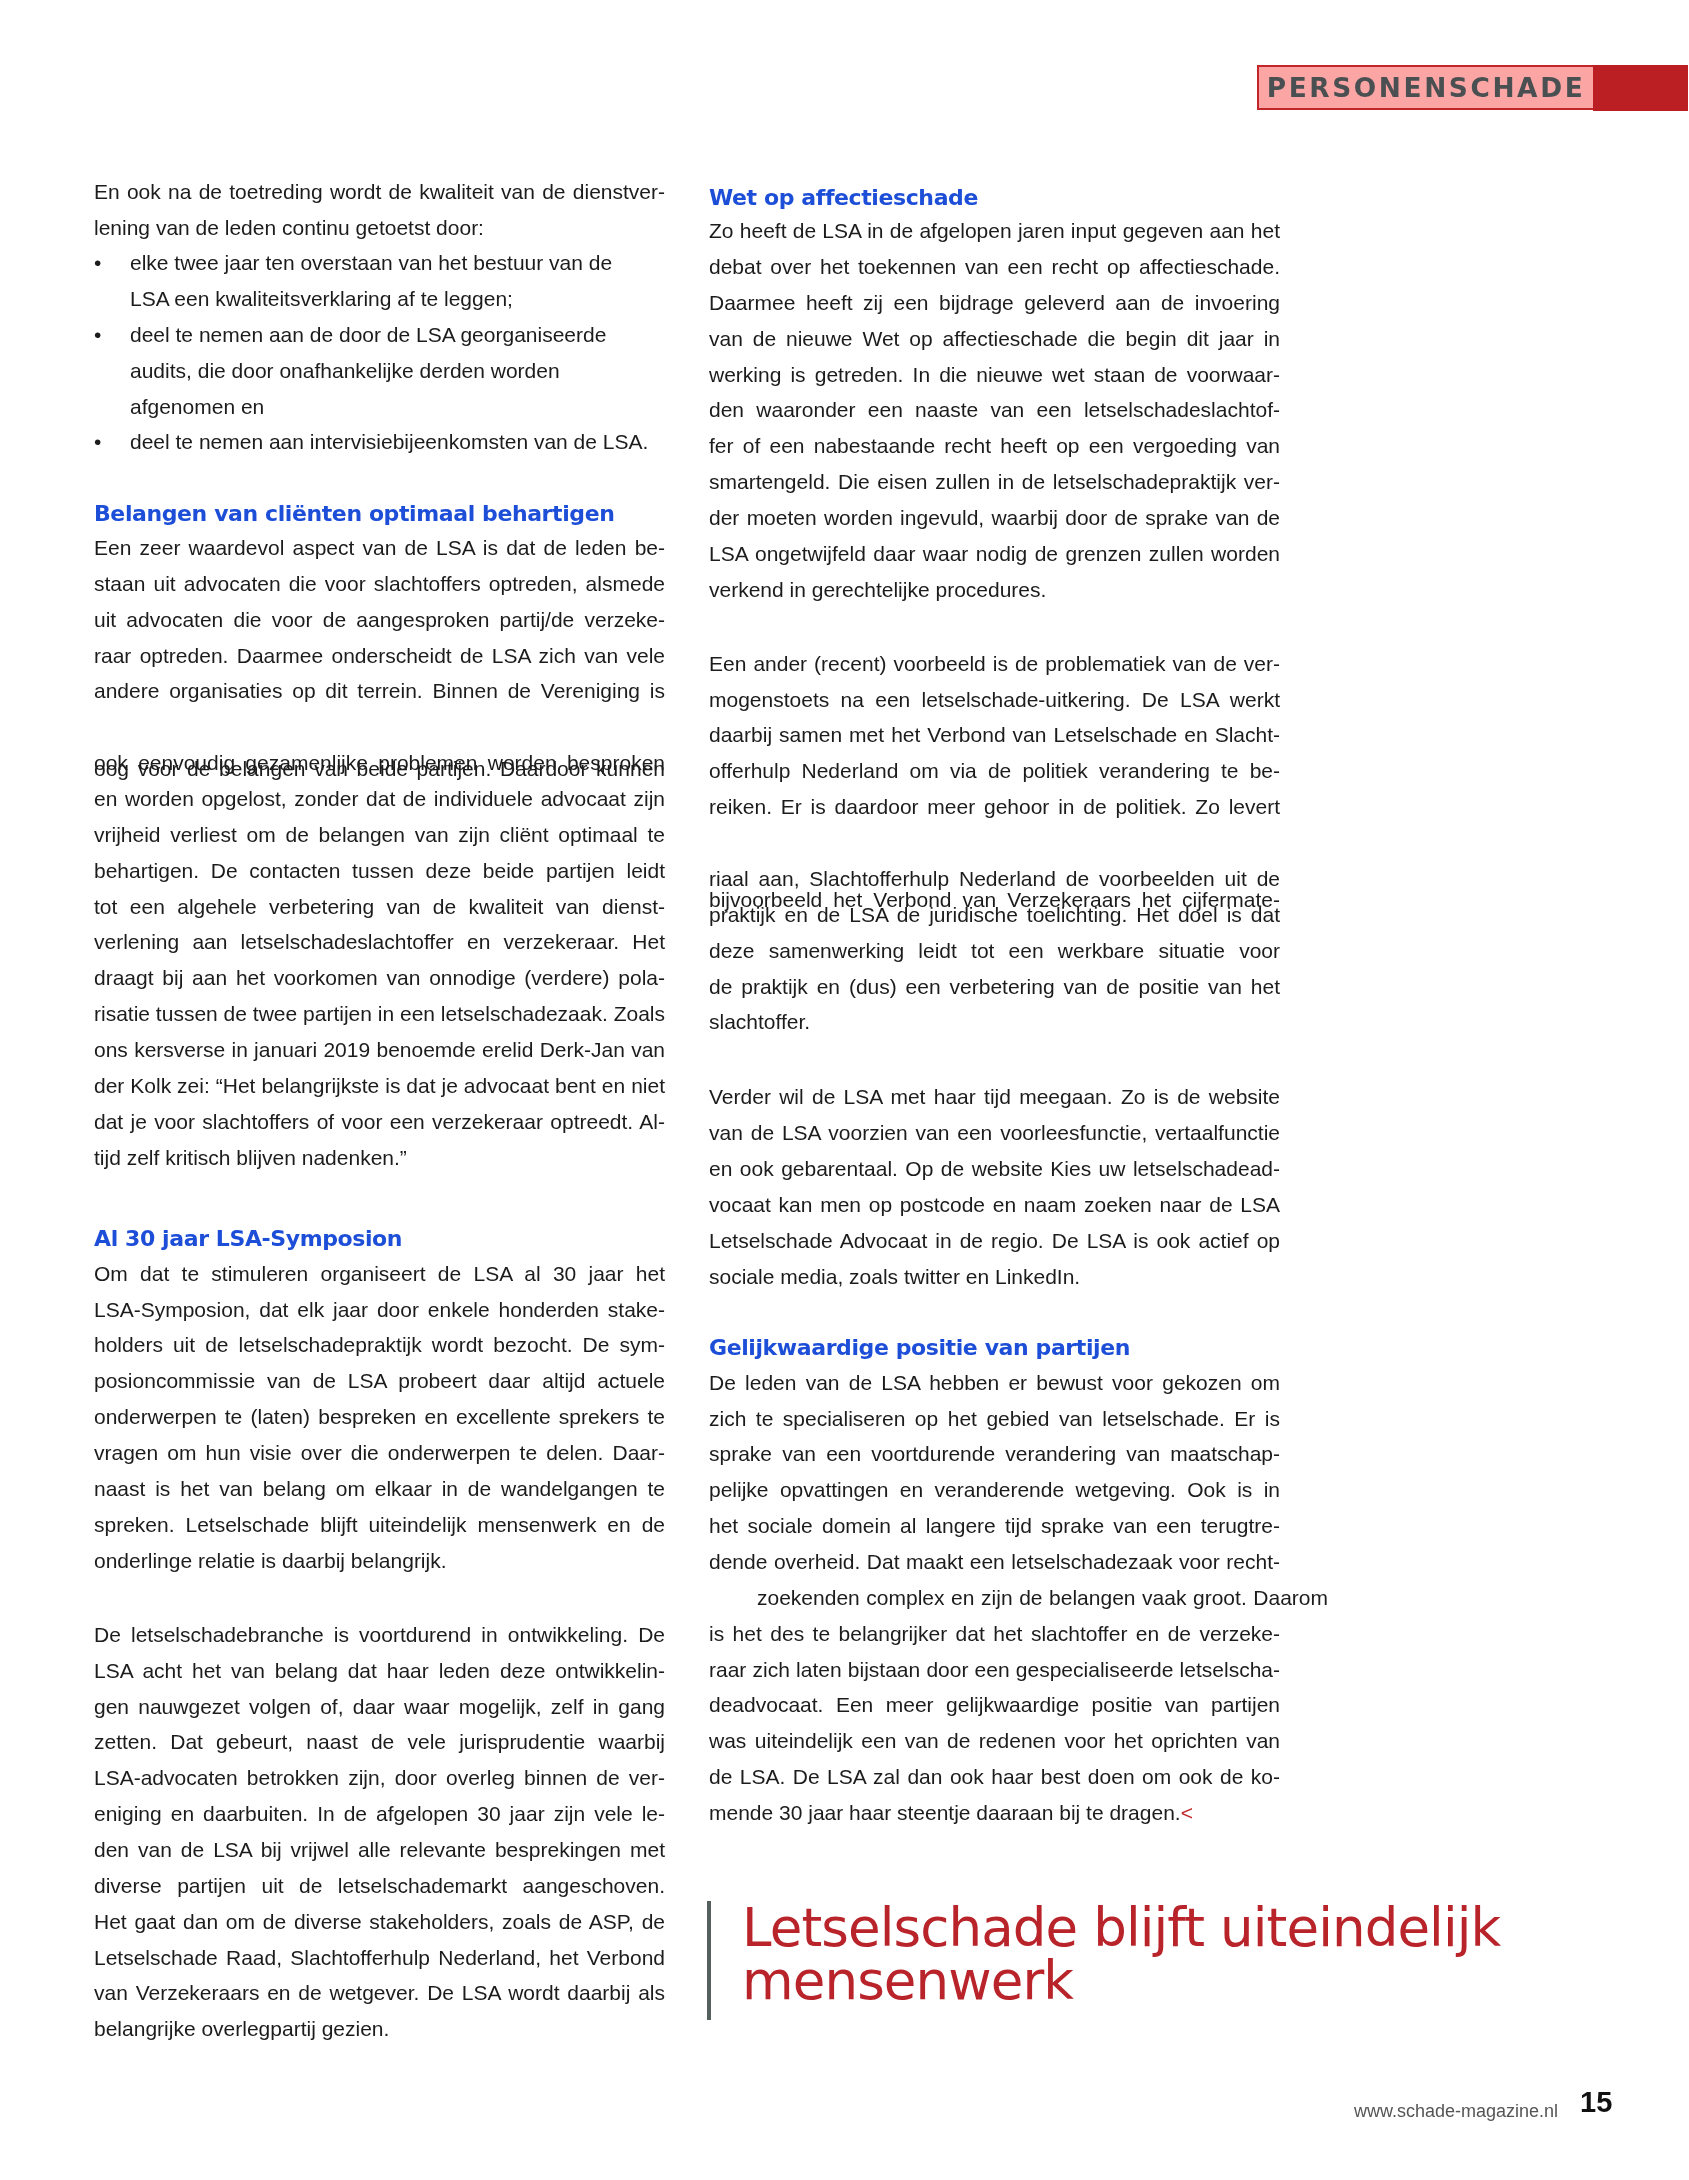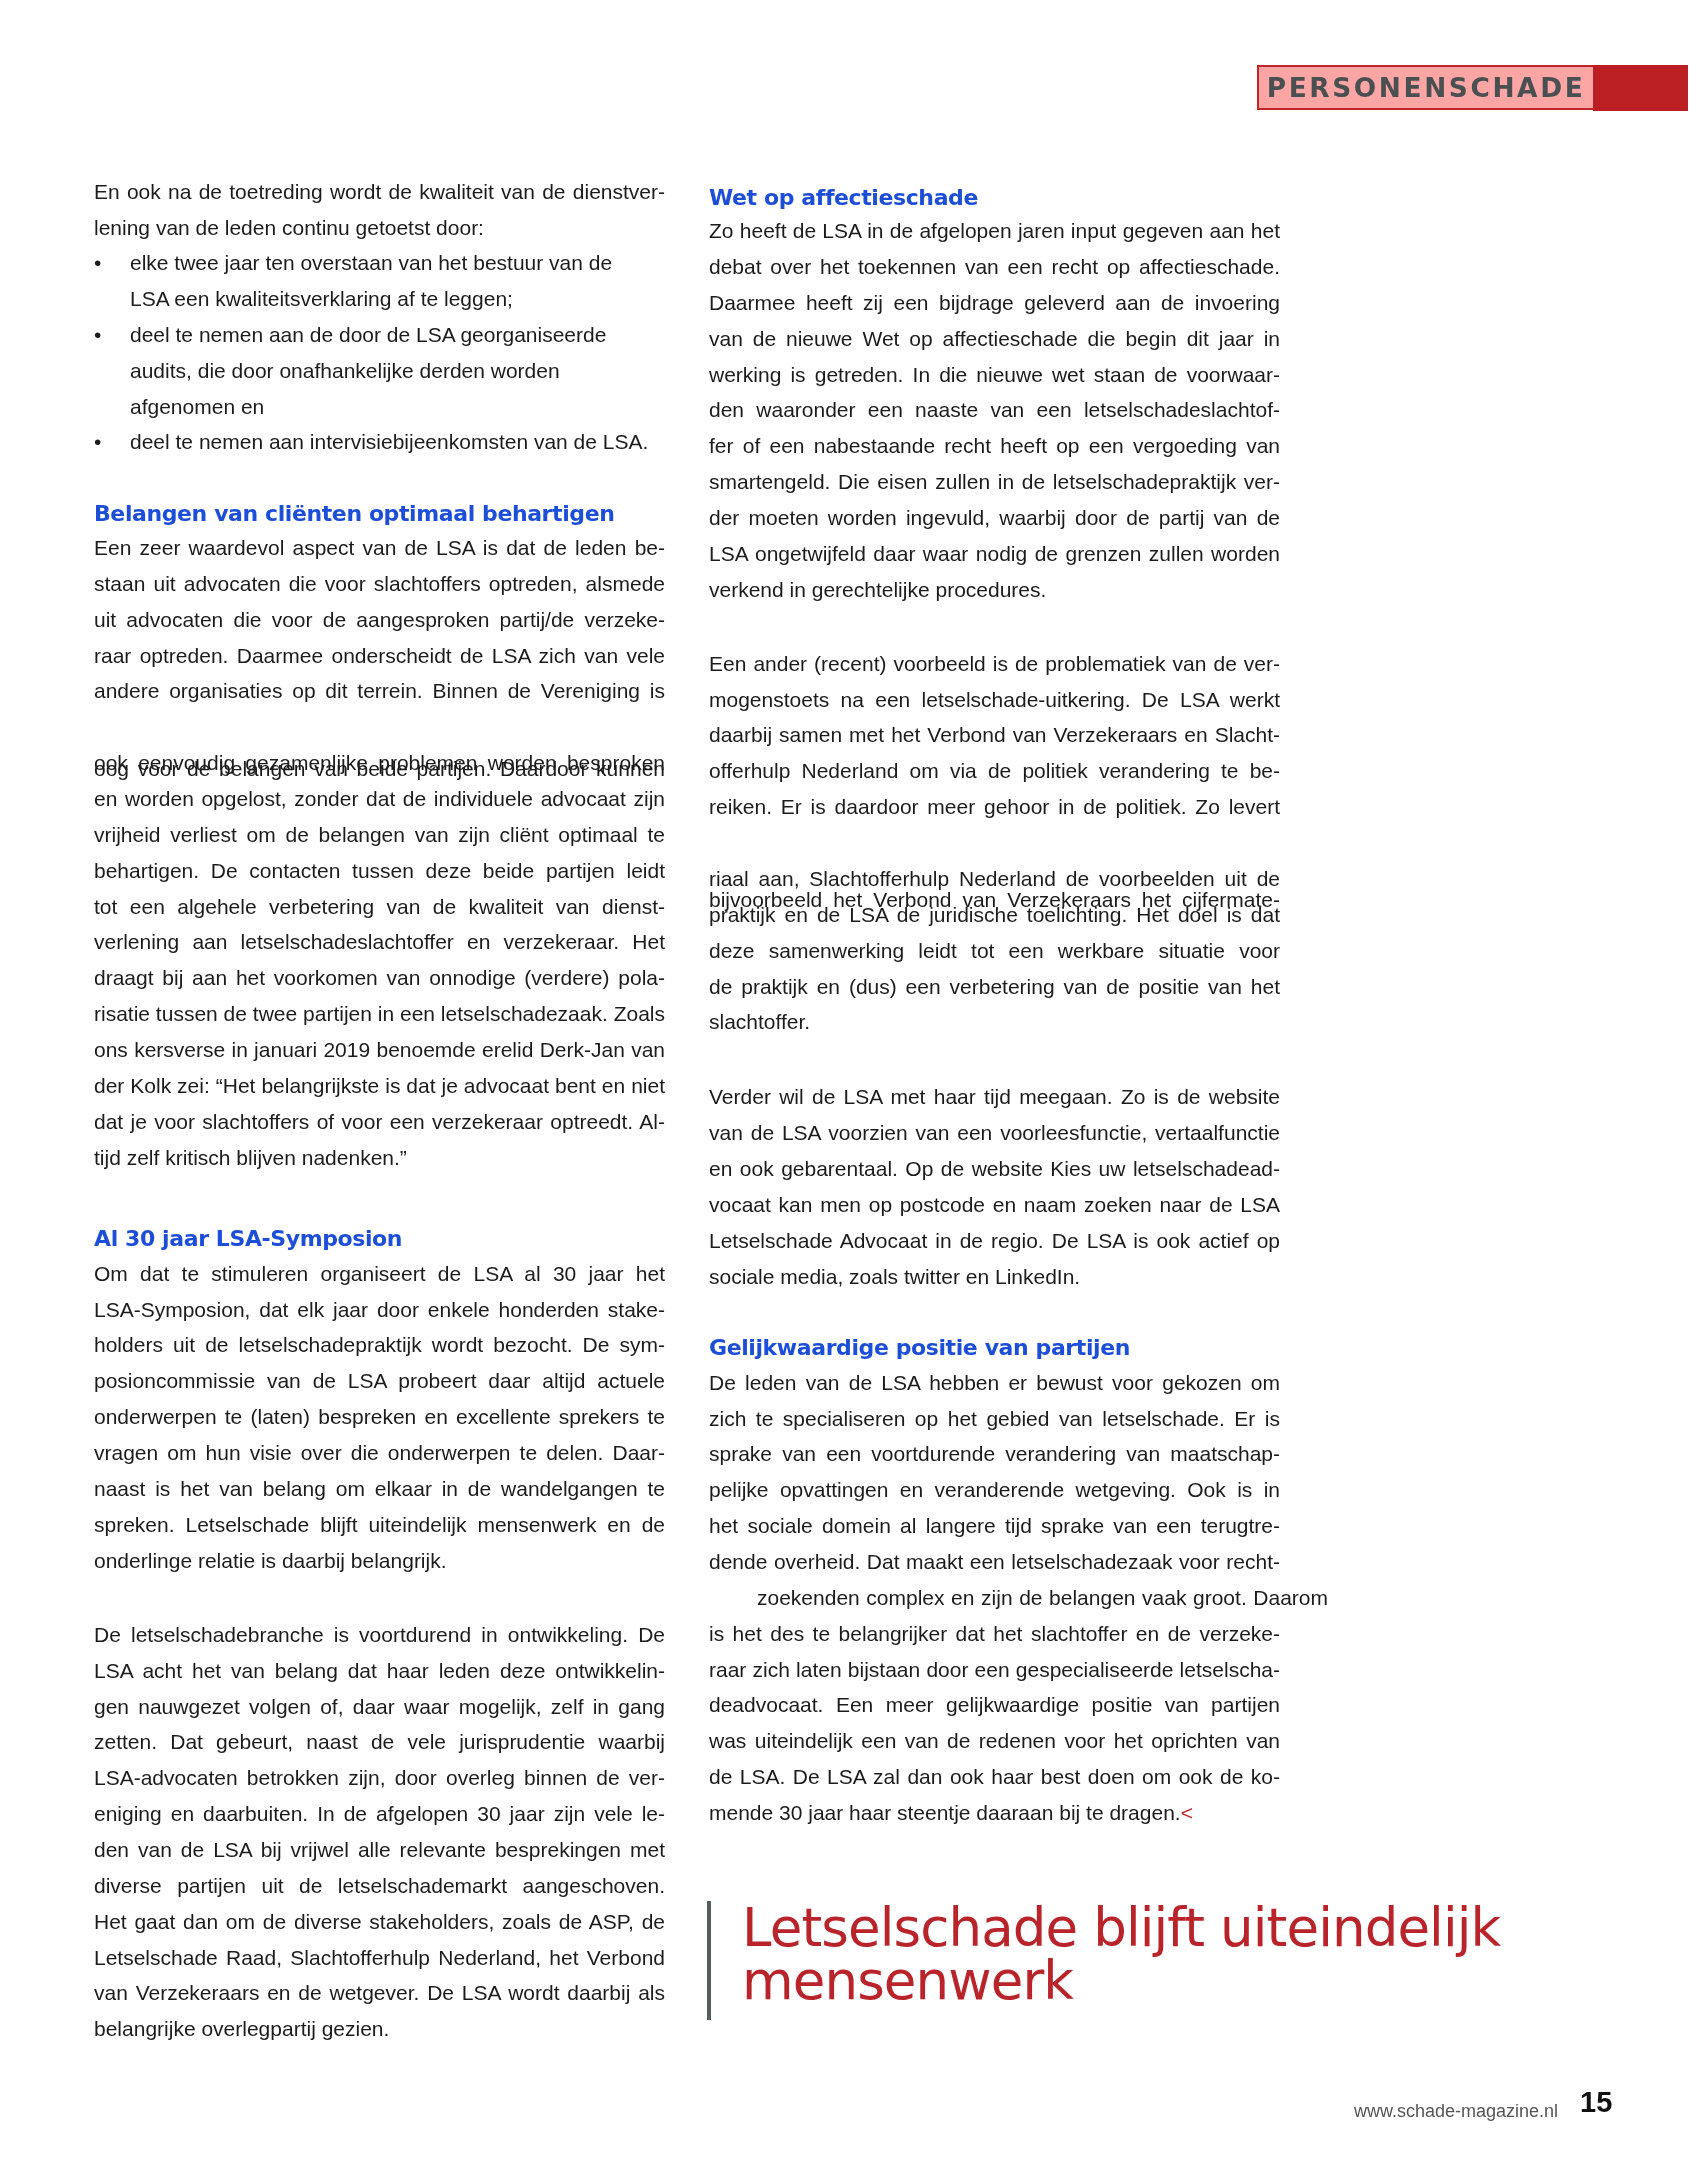--- a/index.html
+++ b/index.html
@@ -110,28 +110,28 @@
   <div class="heading" style="top:181px">Wet op affectieschade</div>
   <div id="s3">
       <div class="line j" style="top: 218px;"><span>Zo heeft de LSA in de afgelopen jaren input gegeven aan het</span></div>
       <div class="line j" style="top: 254px;"><span>debat over het toekennen van een recht op affectieschade.</span></div>
       <div class="line j" style="top: 290px;"><span>Daarmee heeft zij een bijdrage geleverd aan de invoering</span></div>
       <div class="line j" style="top: 326px;"><span>van de nieuwe Wet op affectieschade die begin dit jaar in</span></div>
       <div class="line j" style="top: 362px;"><span>werking is getreden. In die nieuwe wet staan de voorwaar-</span></div>
       <div class="line j" style="top: 397px;"><span>den waaronder een naaste van een letselschadeslachtof-</span></div>
       <div class="line j" style="top: 433px;"><span>fer of een nabestaande recht heeft op een vergoeding van</span></div>
       <div class="line j" style="top: 469px;"><span>smartengeld. Die eisen zullen in de letselschadepraktijk ver-</span></div>
-      <div class="line j" style="top: 505px;"><span>der moeten worden ingevuld, waarbij door de partij van de</span></div>
+      <div class="line j" style="top: 505px;"><span>der moeten worden ingevuld, waarbij door de sprake van de</span></div>
       <div class="line j" style="top: 541px;"><span>LSA ongetwijfeld daar waar nodig de grenzen zullen worden</span></div>
       <div class="line" style="top: 577px;"><span>verkend in gerechtelijke procedures.</span></div>
     </div>
   <div id="s3b">
       <div class="line j" style="top: 651px;"><span>Een ander (recent) voorbeeld is de problematiek van de ver-</span></div>
       <div class="line j" style="top: 687px;"><span>mogenstoets na een letselschade-uitkering. De LSA werkt</span></div>
-      <div class="line j" style="top: 722px;"><span>daarbij samen met het Verbond van Verzekeraars en Slacht-</span></div>
+      <div class="line j" style="top: 722px;"><span>daarbij samen met het Verbond van Letselschade en Slacht-</span></div>
       <div class="line j" style="top: 758px;"><span>offerhulp Nederland om via de politiek verandering te be-</span></div>
       <div class="line j" style="top: 794px;"><span>reiken. Er is daardoor meer gehoor in de politiek. Zo levert</span></div>
       <div class="line j" style="top: 844px; margin-top: 43px;"><span>bijvoorbeeld het Verbond van Verzekeraars het cijfermate-</span></div>
       <div class="line j" style="top: 866px;"><span>riaal aan, Slachtofferhulp Nederland de voorbeelden uit de</span></div>
       <div class="line j" style="top: 902px;"><span>praktijk en de LSA de juridische toelichting. Het doel is dat</span></div>
       <div class="line j" style="top: 938px;"><span>deze samenwerking leidt tot een werkbare situatie voor</span></div>
       <div class="line j" style="top: 974px;"><span>de praktijk en (dus) een verbetering van de positie van het</span></div>
       <div class="line" style="top: 1009px;"><span>slachtoffer.</span></div>
     </div>
   <div id="s3c">

